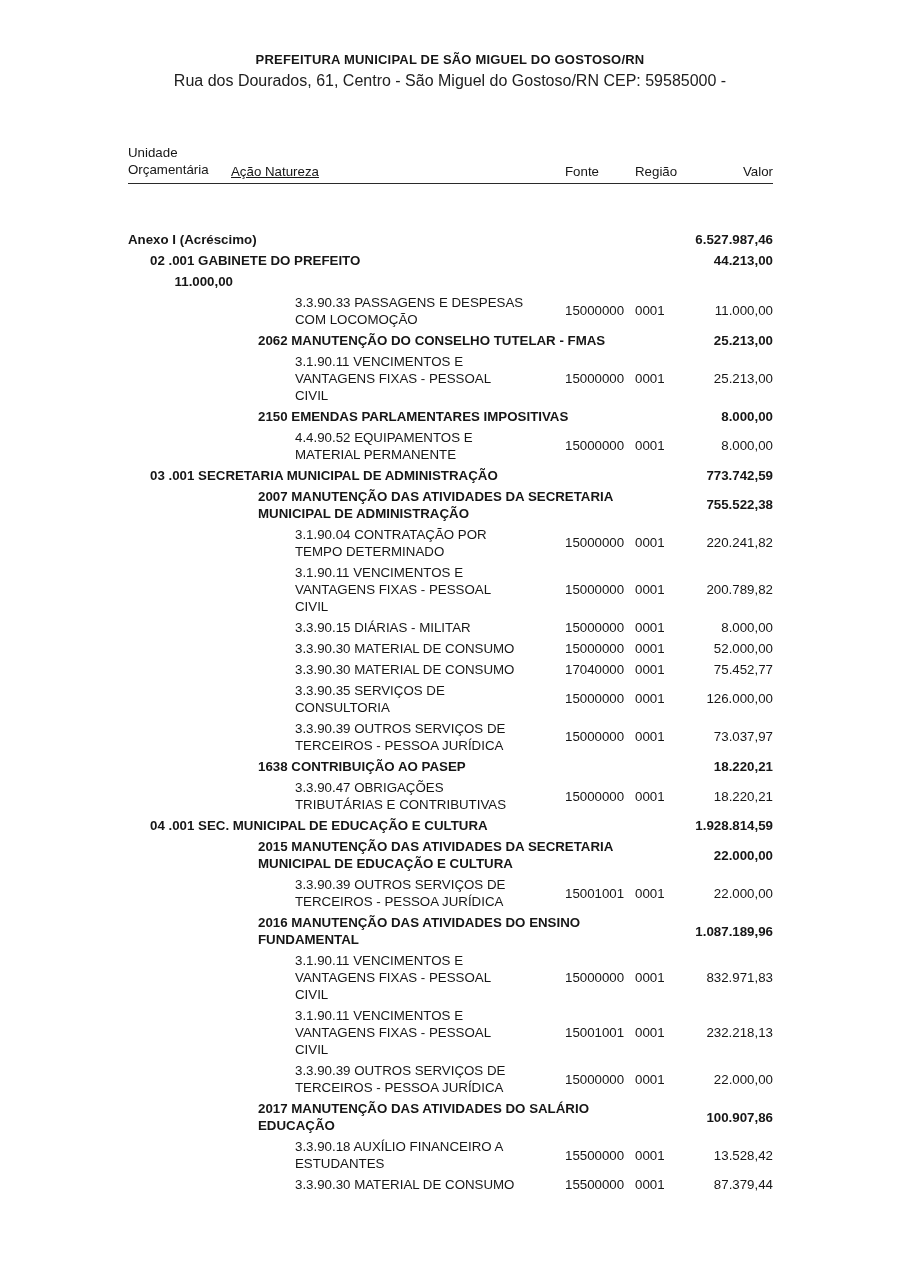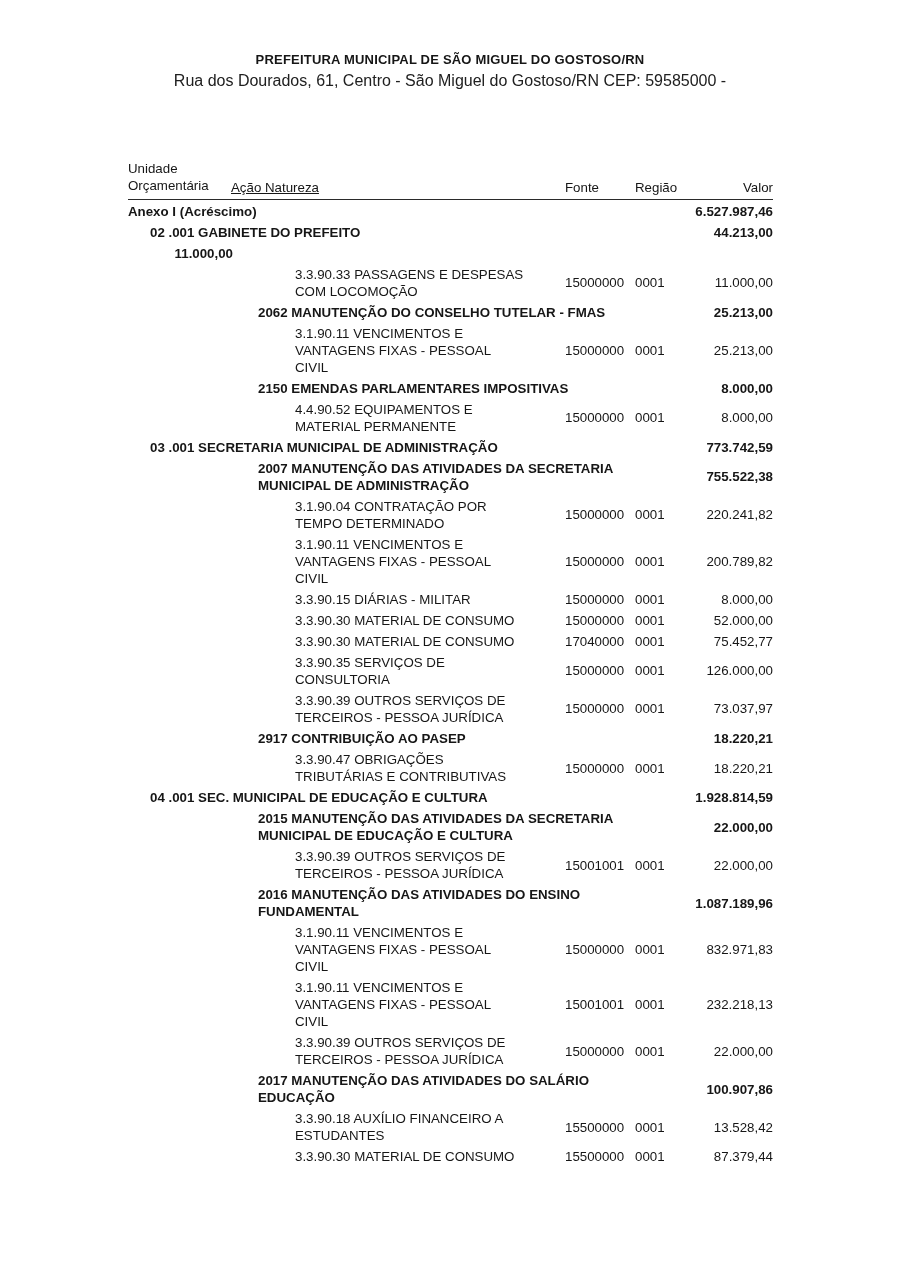--- a/index.html
+++ b/index.html
@@ -19,38 +19,38 @@
     font-size: 13px;
     font-weight: bold;
     letter-spacing: 0.2px;
     white-space: nowrap;
   }
   .doc-address { font-size: 16px; margin-top: 5px; color: #202020; }
 
   .budget-table {
     position: absolute;
     left: 128px;
-    top: 160px;
+    top: 144px;
     width: 645px;
     font-size: 13.3px;
   }
   .thead {
     display: flex;
     align-items: flex-end;
     padding-bottom: 4px;
     border-bottom: 1.6px solid #2a2a2a;
   }
   .th { display: block; }
   .th-uo { width: 103px; white-space: pre-line; line-height: 1.3; }
   .th-acao { flex: 1; text-decoration: underline; }
   .th-fonte { width: 70px; }
   .th-regiao { width: 33px; }
   .th-valor { width: 105px; text-align: right; }
 
-  .tbody { padding-top: 1px; }
+  .tbody { padding-top: 1px; margin-top: 44px; }
   .row {
     display: flex;
     align-items: center;
     padding: 2px 0;
     line-height: 1.28;
   }
   .row.bold { font-weight: bold; }
   .desc { flex: 1; white-space: pre-line; }
   .indent-0 .desc { padding-left: 0; }
   .indent-1 .desc { padding-left: 22px; }
@@ -171,21 +171,21 @@
           <span class="valor">126.000,00</span>
         </div>
         <div class="row indent-3">
           <span class="desc">3.3.90.39 OUTROS SERVIÇOS DE
 TERCEIROS - PESSOA JURÍDICA</span>
           <span class="fonte">15000000</span>
           <span class="regiao">0001</span>
           <span class="valor">73.037,97</span>
         </div>
         <div class="row indent-2 bold">
-          <span class="desc">2917 CONTRIBUIÇÃO AO PASEP</span>
+          <span class="desc">1638 CONTRIBUIÇÃO AO PASEP</span>
           <span class="valor">18.220,21</span>
         </div>
         <div class="row indent-3">
           <span class="desc">3.3.90.47 OBRIGAÇÕES
 TRIBUTÁRIAS E CONTRIBUTIVAS</span>
           <span class="fonte">15000000</span>
           <span class="regiao">0001</span>
           <span class="valor">18.220,21</span>
         </div>
         <div class="row indent-1 bold">

